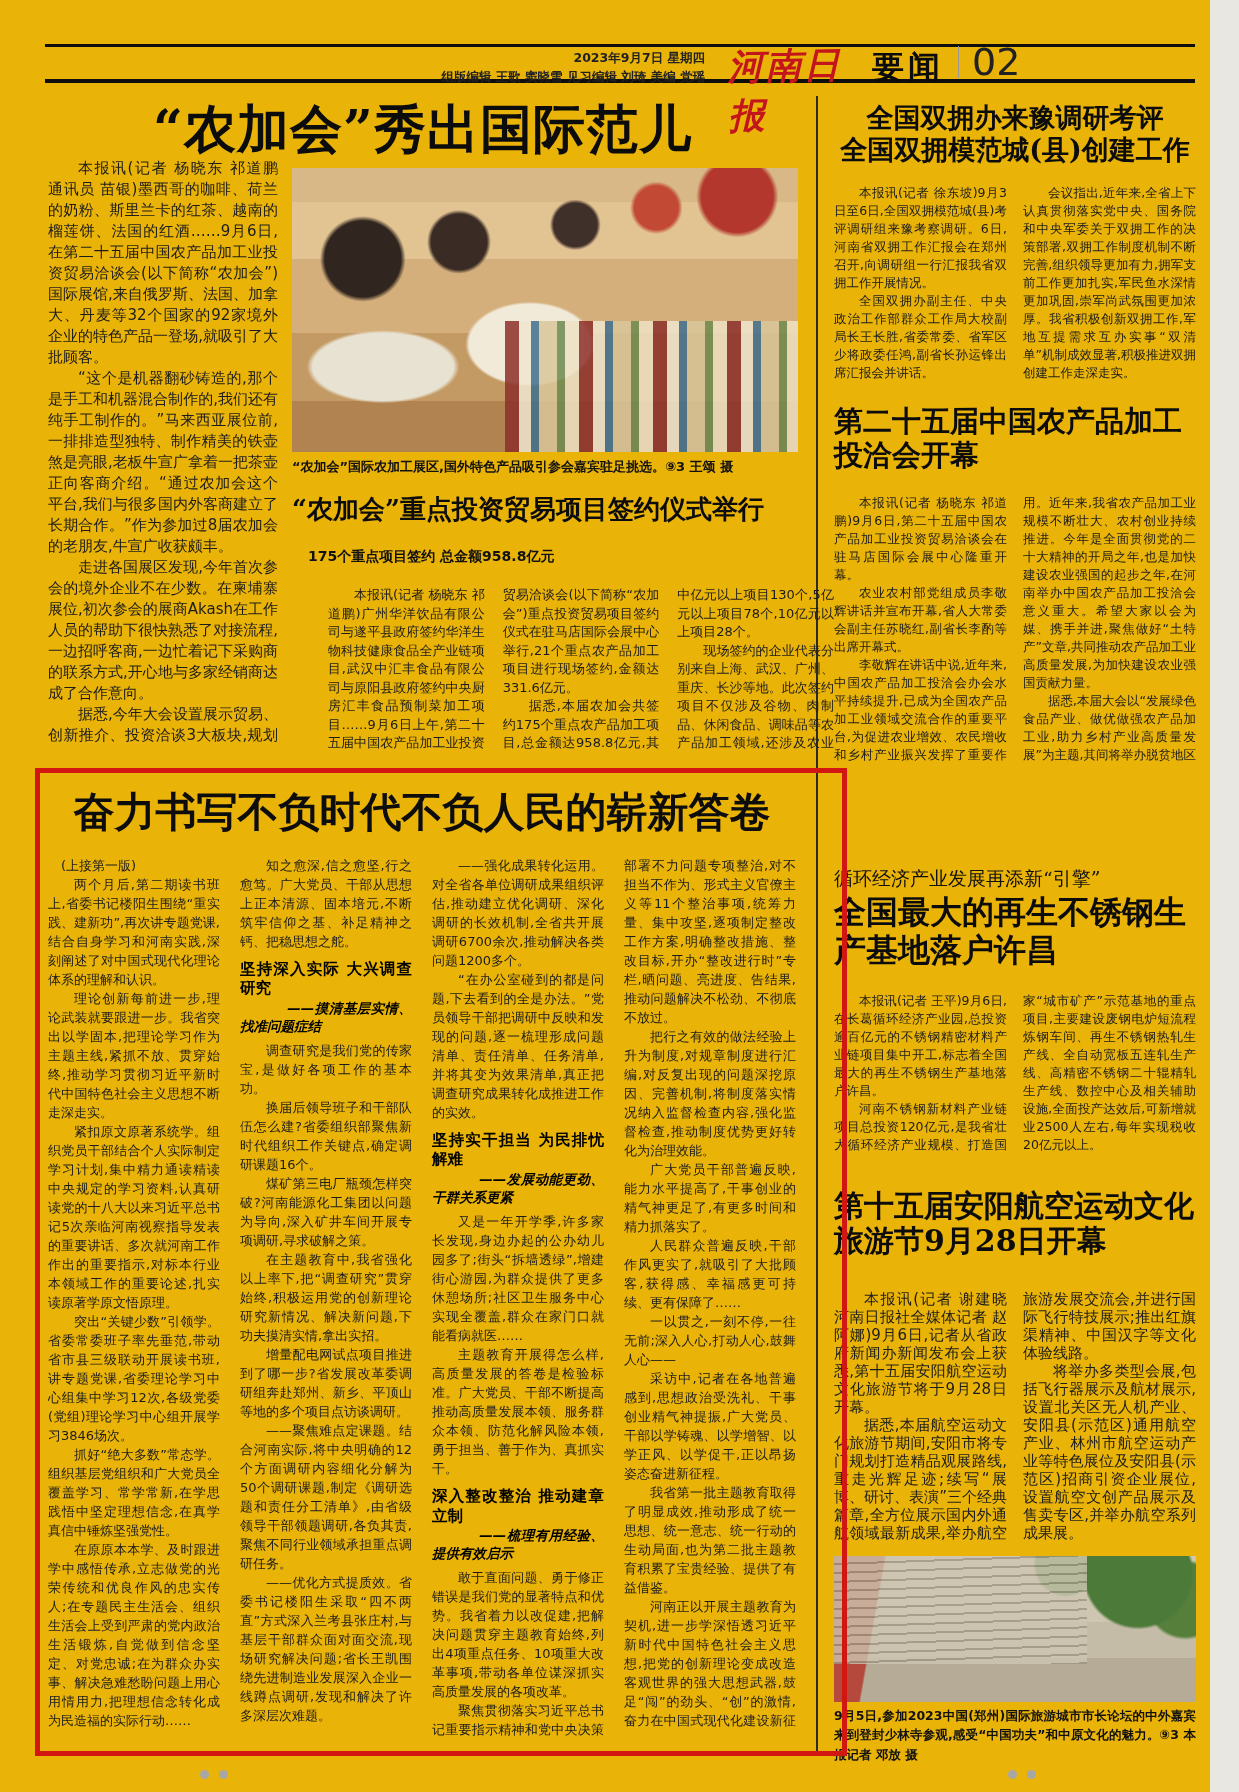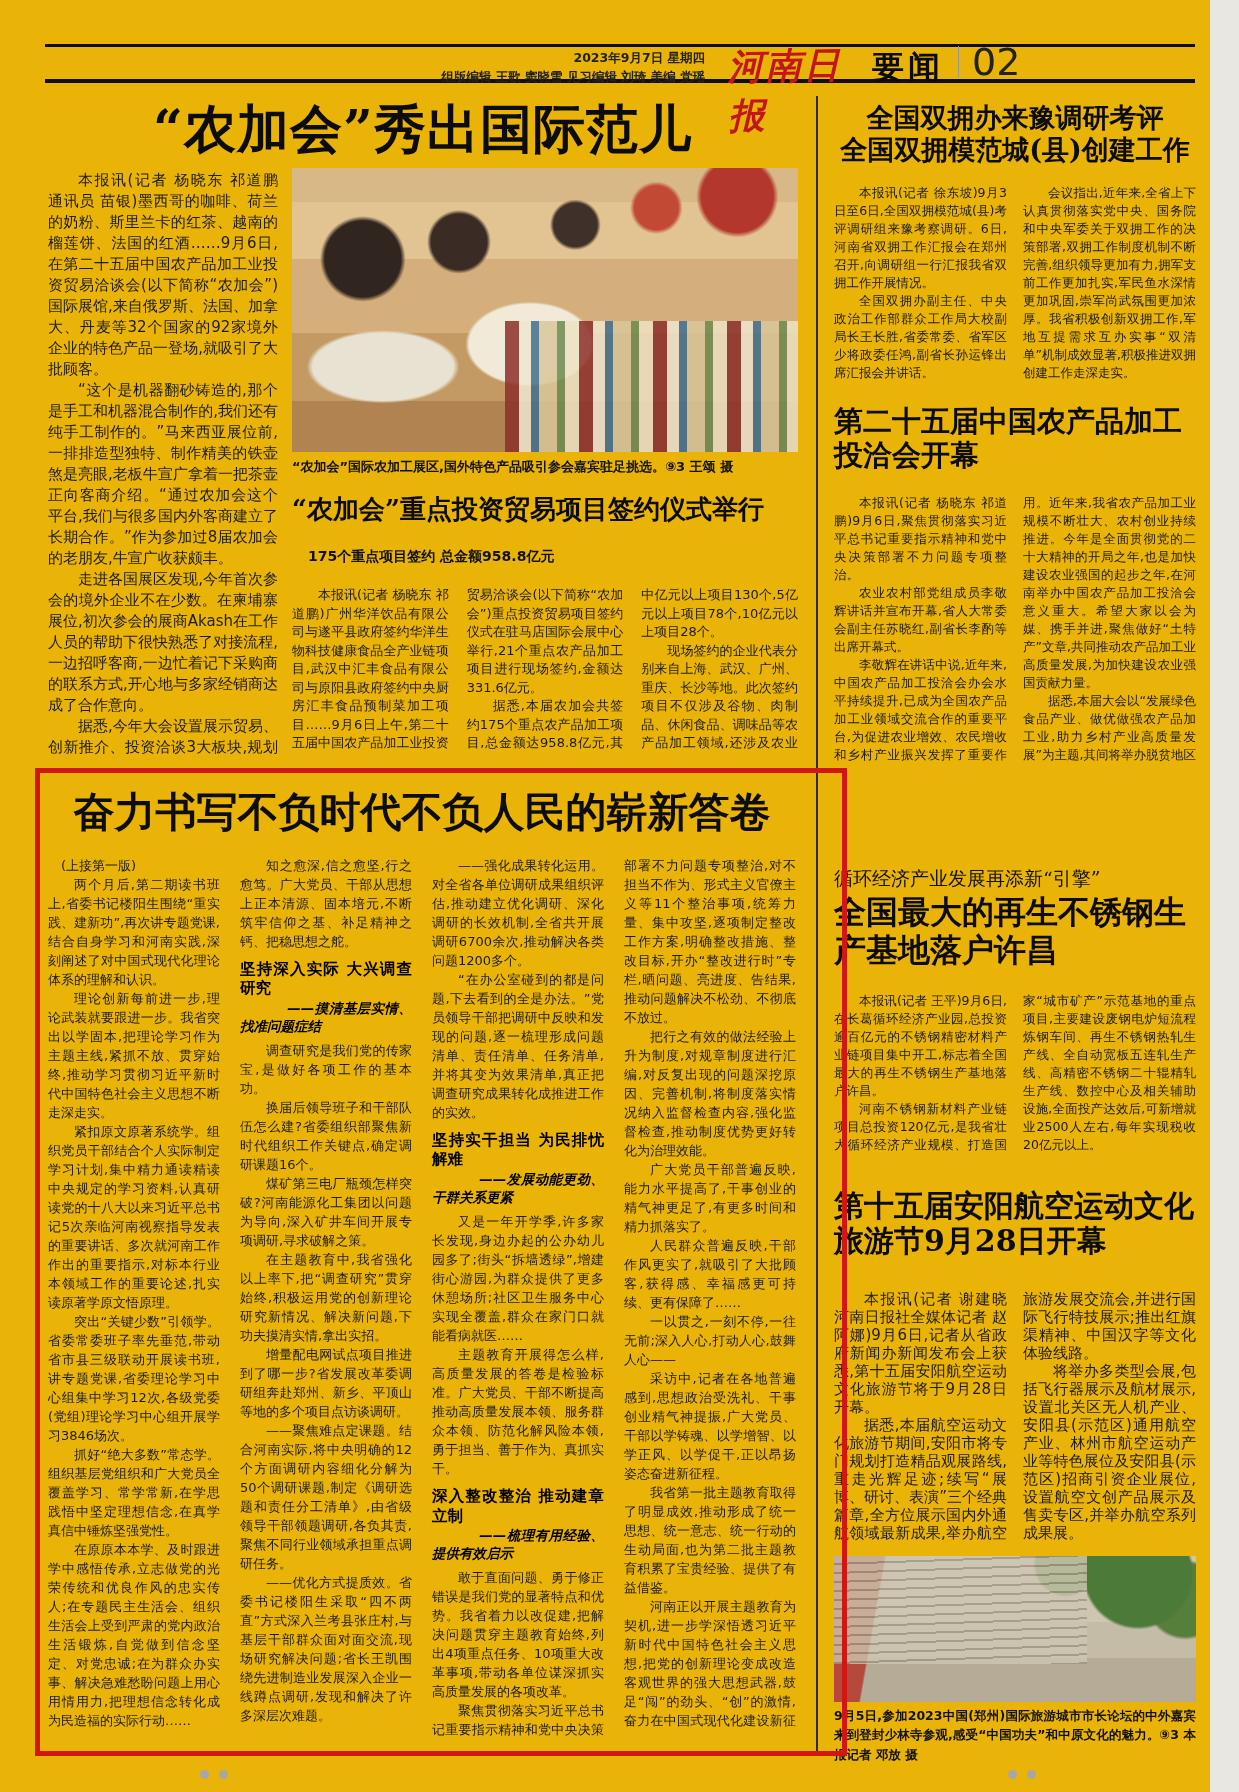--- a/index.html
+++ b/index.html
@@ -5,21 +5,21 @@
   html,body{margin:0;padding:0;background:#e9e7e2;}
   #page{position:relative;width:1210px;height:1792px;background:#eab308;overflow:hidden;
         font-family:"DejaVu Sans","Liberation Sans",sans-serif;color:#1b1b1b;}
   .abs{position:absolute;}
   .rule{background:#0e0e0e;}
   .serifh{font-family:"DejaVu Serif","Liberation Serif",serif;font-weight:700;color:#0c0c0c;}
   .body-txt{text-align:justify;color:#1c1c1c;overflow:hidden;}
   .body-txt p{margin:0;text-indent:2em;}
   .body-txt p.bold{font-weight:400;text-indent:1em;}
   .cols2{column-count:2;column-gap:16px;}
-  .cols3{column-count:3;column-gap:18px;}
+  .cols3{column-count:3;column-gap:18px;margin-left:36px;}
   .cols4{column-count:4;column-gap:20px;}
   .sub-h{margin:9px 0 6px;break-inside:avoid;}
   .sub-h1{font-weight:700;font-size:15.5px;line-height:1.25;color:#000;}
   .sub-h2{font-weight:700;font-style:italic;font-size:13.5px;line-height:1.35;text-indent:3.5em;color:#000;}
   .caption{font-weight:700;color:#111;}
   .kicker{font-family:"DejaVu Serif","Liberation Serif",serif;font-weight:400;color:#111;}
   
   #masthead{color:#c3161c;font-family:"DejaVu Serif","Liberation Serif",serif;
             font-weight:900;font-style:italic;font-size:36px;letter-spacing:2px;transform:rotate(-1deg);}
   #section-name{font-weight:900;font-size:32px;color:#0b0b0b;letter-spacing:4px;}
@@ -68,21 +68,21 @@
   </div>
   <div class="abs" id="masthead" style="left:728px;top:42px;width:130px;">河南日报</div>
   <div class="abs" id="section-name" style="left:872px;top:46px;">要闻</div>
   <div class="abs" style="left:958px;top:46px;width:1px;height:32px;background:#999;"></div>
   <div class="abs" id="page-no" style="left:972px;top:40px;">02</div>
 
   <div class="abs vline" style="left:816px;top:96px;width:2px;height:1656px;"></div>
 
   <div class="abs serifh hl" style="left:45px;top:98px;width:755px;height:62px;font-size:52px;text-align:center;letter-spacing:1px;">“农加会”秀出国际范儿</div>
 
-  <div class="abs body-txt" style="left:48px;top:170px;width:230px;height:590px;font-size:15px;line-height:21px;">
+  <div class="abs body-txt" style="left:48px;top:158px;width:230px;height:590px;font-size:15px;line-height:21px;">
       <p>本报讯(记者 杨晓东 祁道鹏 通讯员 苗银)墨西哥的咖啡、荷兰的奶粉、斯里兰卡的红茶、越南的榴莲饼、法国的红酒……9月6日,在第二十五届中国农产品加工业投资贸易洽谈会(以下简称“农加会”)国际展馆,来自俄罗斯、法国、加拿大、丹麦等32个国家的92家境外企业的特色产品一登场,就吸引了大批顾客。</p>
       <p>“这个是机器翻砂铸造的,那个是手工和机器混合制作的,我们还有纯手工制作的。”马来西亚展位前,一排排造型独特、制作精美的铁壶煞是亮眼,老板牛宣广拿着一把茶壶正向客商介绍。“通过农加会这个平台,我们与很多国内外客商建立了长期合作。”作为参加过8届农加会的老朋友,牛宣广收获颇丰。</p>
       <p>走进各国展区发现,今年首次参会的境外企业不在少数。在柬埔寨展位,初次参会的展商Akash在工作人员的帮助下很快熟悉了对接流程,一边招呼客商,一边忙着记下采购商的联系方式,开心地与多家经销商达成了合作意向。</p>
       <p>据悉,今年大会设置展示贸易、创新推介、投资洽谈3大板块,规划农业产业融合项目成果、大豆油料加工、名特优新农产品、农业机械等15个展区,举办脱贫地区及革命老区特色农产品、农产品加工技术、重点项目签约仪式及兴农撮合对接等14项活动。③9</p>
     </div>
 
   <div class="abs photo" id="photo1" style="left:292px;top:168px;width:506px;height:284px;">
     <div class="shelf"></div>
   </div>
   <div class="abs caption" style="left:292px;top:458px;width:506px;height:20px;font-size:13px;">“农加会”国际农加工展区,国外特色产品吸引参会嘉宾驻足挑选。⑨3 王颂 摄</div>
@@ -146,21 +146,21 @@
     <div>全国双拥模范城(县)创建工作</div>
   </div>
   <div class="abs body-txt cols2" style="left:834px;top:184px;width:362px;height:204px;font-size:12.5px;line-height:18px;">
       <p>本报讯(记者 徐东坡)9月3日至6日,全国双拥模范城(县)考评调研组来豫考察调研。6日,河南省双拥工作汇报会在郑州召开,向调研组一行汇报我省双拥工作开展情况。</p>
       <p>全国双拥办副主任、中央政治工作部群众工作局大校副局长王长胜,省委常委、省军区少将政委任鸿,副省长孙运锋出席汇报会并讲话。</p>
       <p>会议指出,近年来,全省上下认真贯彻落实党中央、国务院和中央军委关于双拥工作的决策部署,双拥工作制度机制不断完善,组织领导更加有力,拥军支前工作更加扎实,军民鱼水深情更加巩固,崇军尚武氛围更加浓厚。我省积极创新双拥工作,军地互提需求互办实事“双清单”机制成效显著,积极推进双拥创建工作走深走实。</p>
     </div>
 
   <div class="abs serifh hl" style="left:834px;top:404px;width:362px;height:76px;font-size:29px;">第二十五届中国农产品加工投洽会开幕</div>
   <div class="abs body-txt cols2" style="left:834px;top:494px;width:362px;height:270px;font-size:12.5px;line-height:18px;">
-      <p>本报讯(记者 杨晓东 祁道鹏)9月6日,聚焦贯彻落实习近平总书记重要指示精神和党中央决策部署不力问题专项整治。</p>
+      <p>本报讯(记者 杨晓东 祁道鹏)9月6日,第二十五届中国农产品加工业投资贸易洽谈会在驻马店国际会展中心隆重开幕。</p>
       <p>农业农村部党组成员李敬辉讲话并宣布开幕,省人大常委会副主任苏晓红,副省长李酌等出席开幕式。</p>
       <p>李敬辉在讲话中说,近年来,中国农产品加工投洽会办会水平持续提升,已成为全国农产品加工业领域交流合作的重要平台,为促进农业增效、农民增收和乡村产业振兴发挥了重要作用。近年来,我省农产品加工业规模不断壮大、农村创业持续推进。今年是全面贯彻党的二十大精神的开局之年,也是加快建设农业强国的起步之年,在河南举办中国农产品加工投洽会意义重大。希望大家以会为媒、携手并进,聚焦做好“土特产”文章,共同推动农产品加工业高质量发展,为加快建设农业强国贡献力量。</p>
       <p>据悉,本届大会以“发展绿色食品产业、做优做强农产品加工业,助力乡村产业高质量发展”为主题,其间将举办脱贫地区及革命老区特色农产品展示推介、重点项目签约、农产品加工装备成果推介、中国国际农产品加工产业园推介、“兴农撮合”成果发布暨撮合对接等一系列活动。③6</p>
     </div>
 
   <div class="abs kicker" style="left:834px;top:866px;width:362px;height:24px;font-size:19px;">循环经济产业发展再添新“引擎”</div>
   <div class="abs serifh hl" style="left:834px;top:894px;width:362px;height:86px;font-size:32px;">全国最大的再生不锈钢生产基地落户许昌</div>
   <div class="abs body-txt cols2" style="left:834px;top:992px;width:362px;height:172px;font-size:12.5px;line-height:18px;">
       <p>本报讯(记者 王平)9月6日,在长葛循环经济产业园,总投资逾百亿元的不锈钢精密材料产业链项目集中开工,标志着全国最大的再生不锈钢生产基地落户许昌。</p>
       <p>河南不锈钢新材料产业链项目总投资120亿元,是我省壮大循环经济产业规模、打造国家“城市矿产”示范基地的重点项目,主要建设废钢电炉短流程炼钢车间、再生不锈钢热轧生产线、全自动宽板五连轧生产线、高精密不锈钢二十辊精轧生产线、数控中心及相关辅助设施,全面投产达效后,可新增就业2500人左右,每年实现税收20亿元以上。</p>

